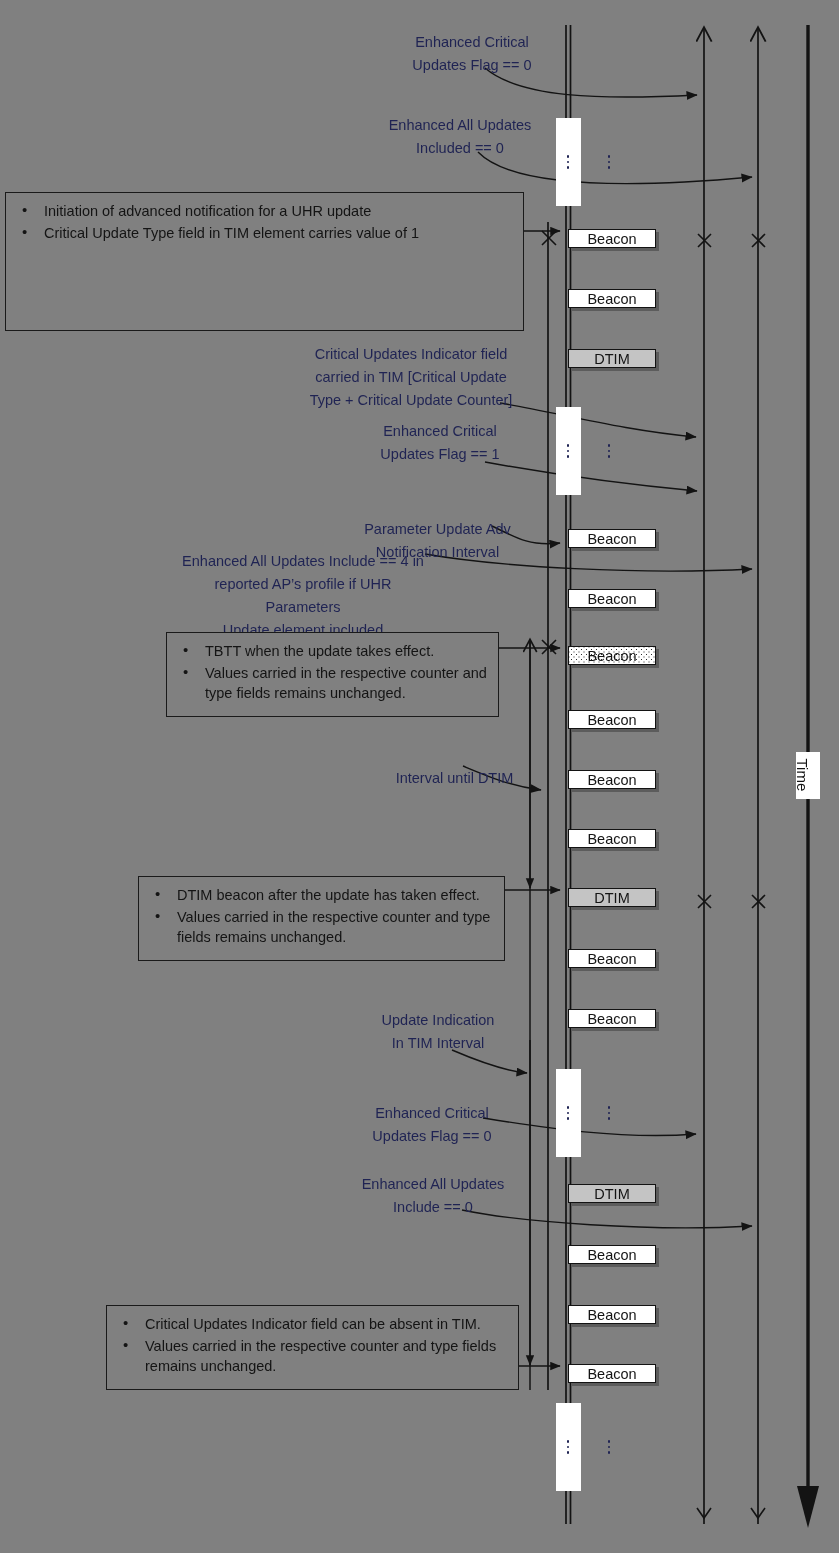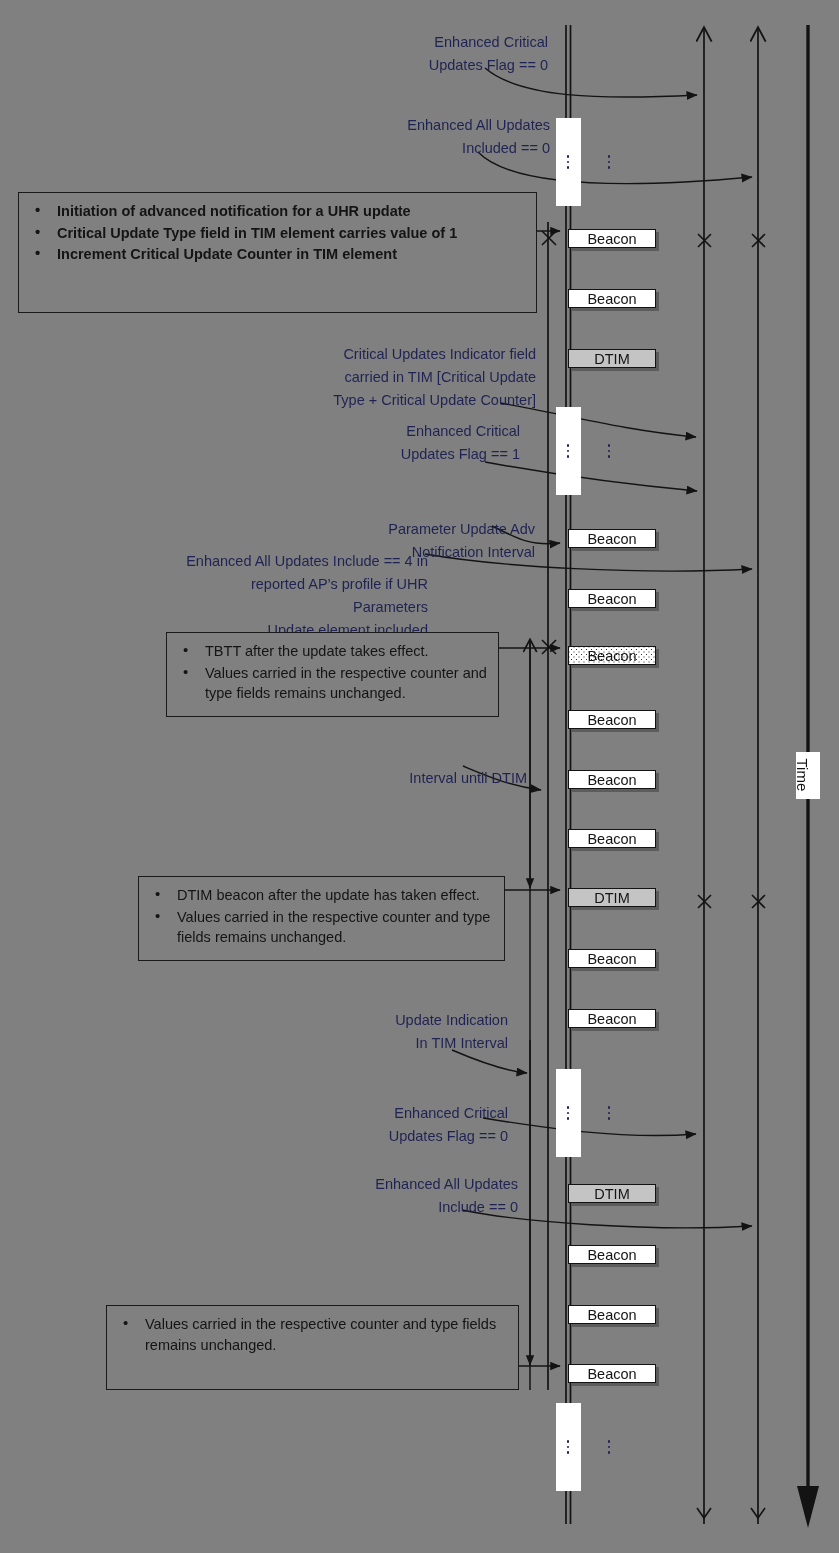--- a/index.html
+++ b/index.html
@@ -29,21 +29,21 @@
   }
 
   
   .annot {
     position: absolute;
     color: #1f2353;
     font-size: 14.5px;
     line-height: 23px;
     white-space: pre-line;
   }
-  .annot.center { text-align: right; }
+  .annot.center { text-align: center; }
 
   
   .callout {
     position: absolute;
     background: #808080;
     border: 1.5px solid #1a1a1a;
     box-sizing: border-box;
     padding: 8px 10px 8px 4px;
   }
   .callout ul {
@@ -397,44 +397,44 @@
 
   <div class="annot center" style="left:368px; top:1009px; width:140px;">Update Indication
 In TIM Interval</div>
 
   <div class="annot center" style="left:356px; top:1102px; width:152px;">Enhanced Critical
 Updates Flag == 0</div>
 
   <div class="annot center" style="left:348px; top:1173px; width:170px;">Enhanced All Updates
 Include == 0</div>
 
-  <div class="callout" style="left:18px; top:192px; width:519px; height:121px;font-weight:bold;">
+  <div class="callout" style="left:5px; top:192px; width:519px; height:139px;">
     <ul>
       <li>Initiation of advanced notification for a UHR update</li>
       <li>Critical Update Type field in TIM element carries value of 1</li>
-      <li>Increment Critical Update Counter in TIM element</li>
     </ul>
   </div>
 
   <div class="callout" style="left:166px; top:632px; width:333px; height:85px;">
     <ul>
-      <li>TBTT after the update takes effect.</li>
+      <li>TBTT when the update takes effect.</li>
       <li>Values carried in the respective counter and type fields remains unchanged.</li>
     </ul>
   </div>
 
   <div class="callout" style="left:138px; top:876px; width:367px; height:85px;">
     <ul>
       <li>DTIM beacon after the update has taken effect.</li>
       <li>Values carried in the respective counter and type fields remains unchanged.</li>
     </ul>
   </div>
 
   <div class="callout" style="left:106px; top:1305px; width:413px; height:85px;">
     <ul>
+      <li>Critical Updates Indicator field can be absent in TIM.</li>
       <li>Values carried in the respective counter and type fields remains unchanged.</li>
     </ul>
   </div>
 
   <div id="time-label" style="left:796px; top:752px;">
     <span>Time</span>
   </div>
 
 </div>
 

